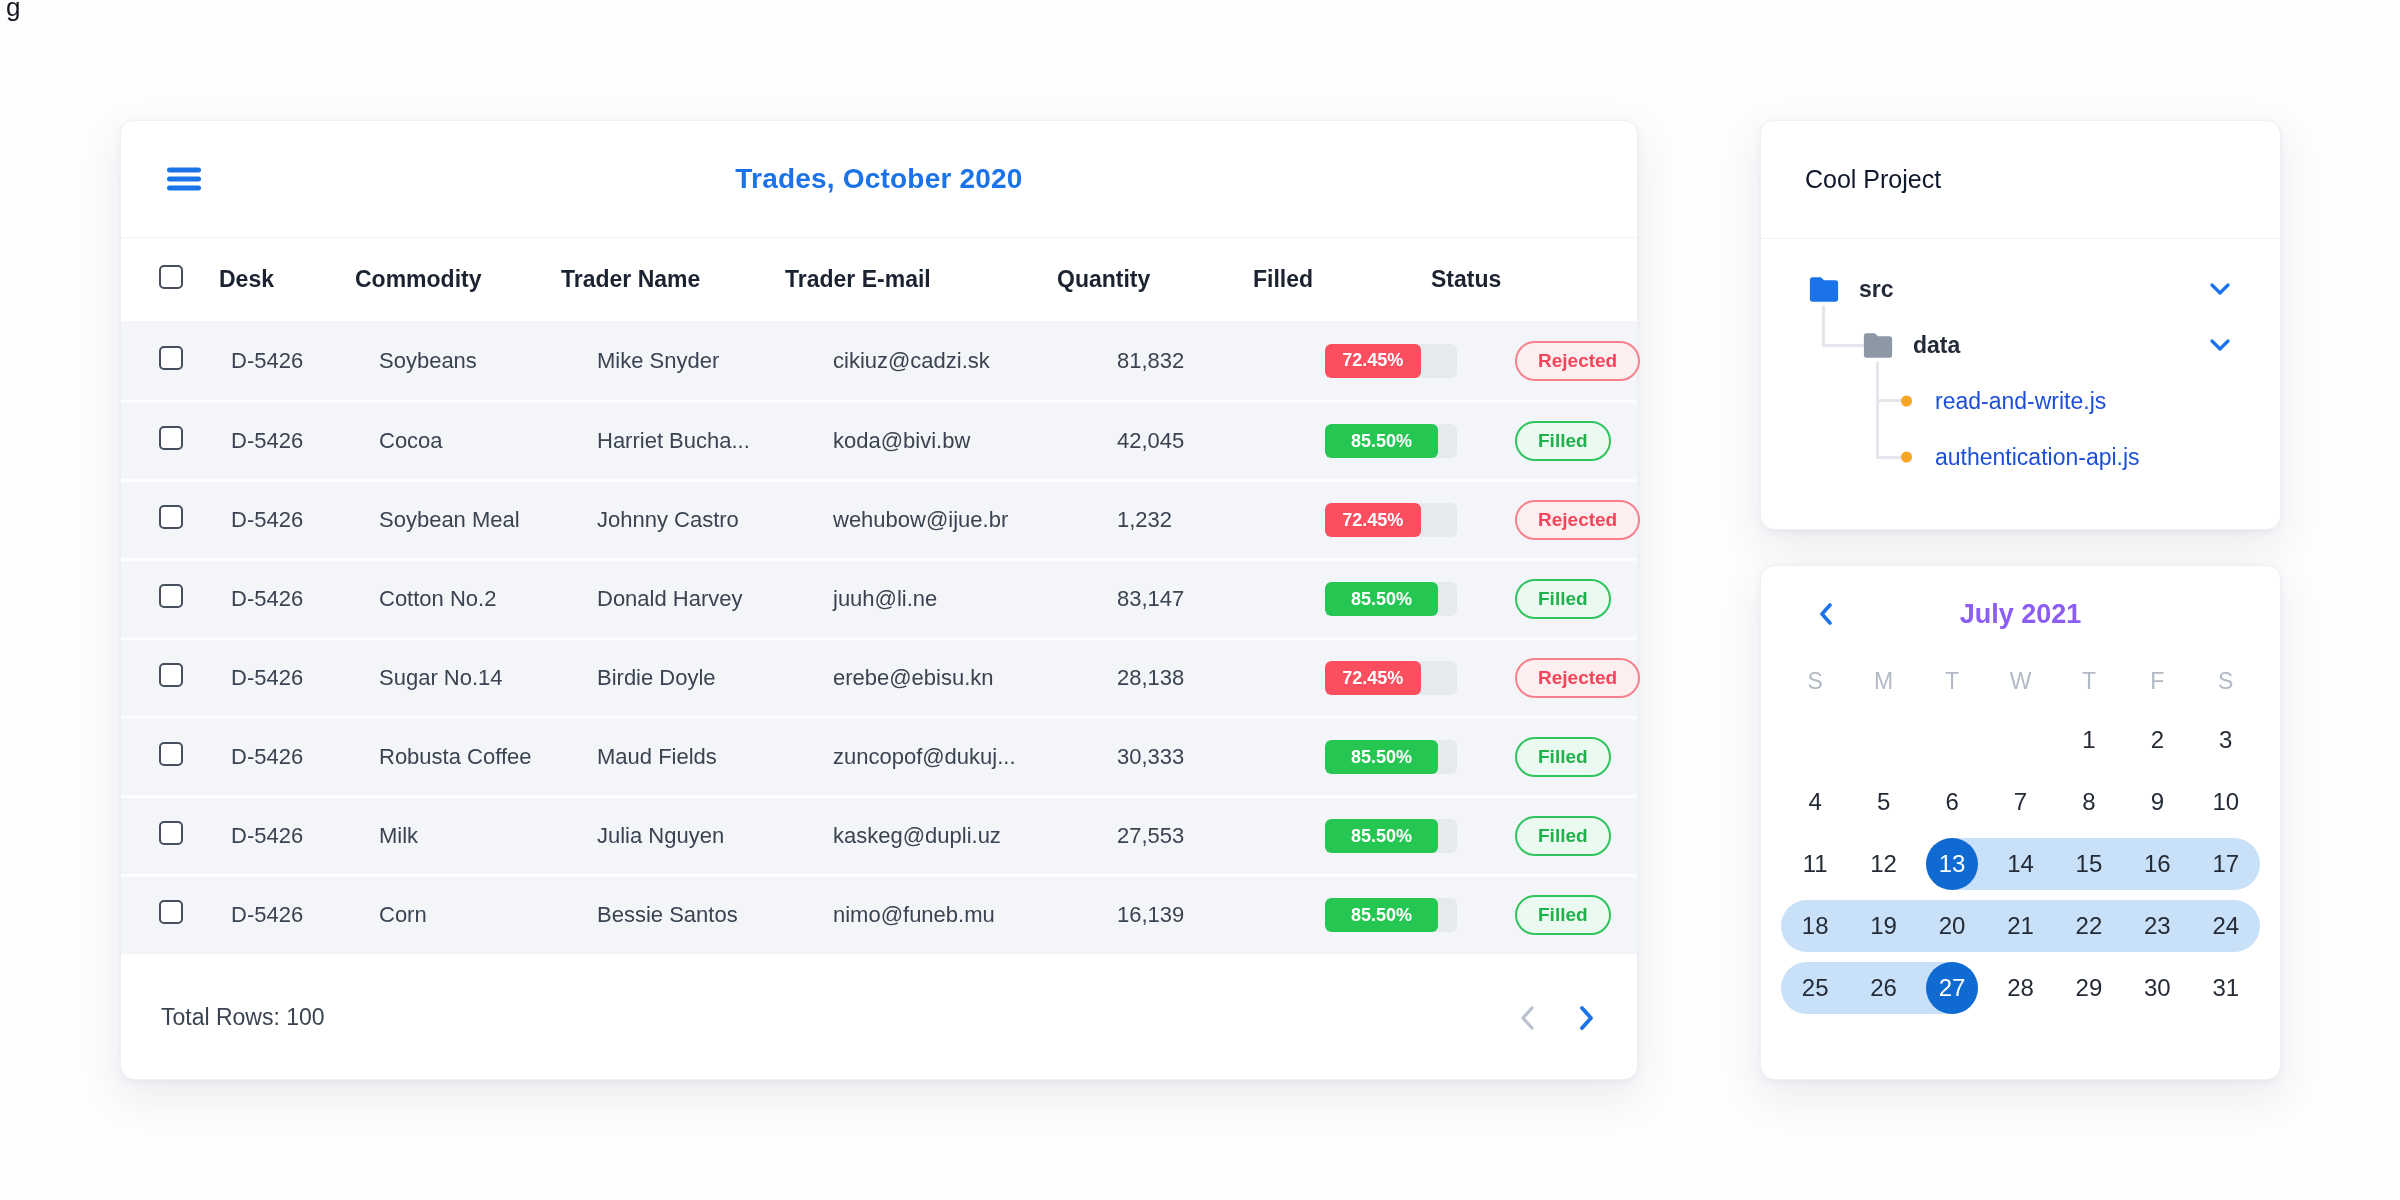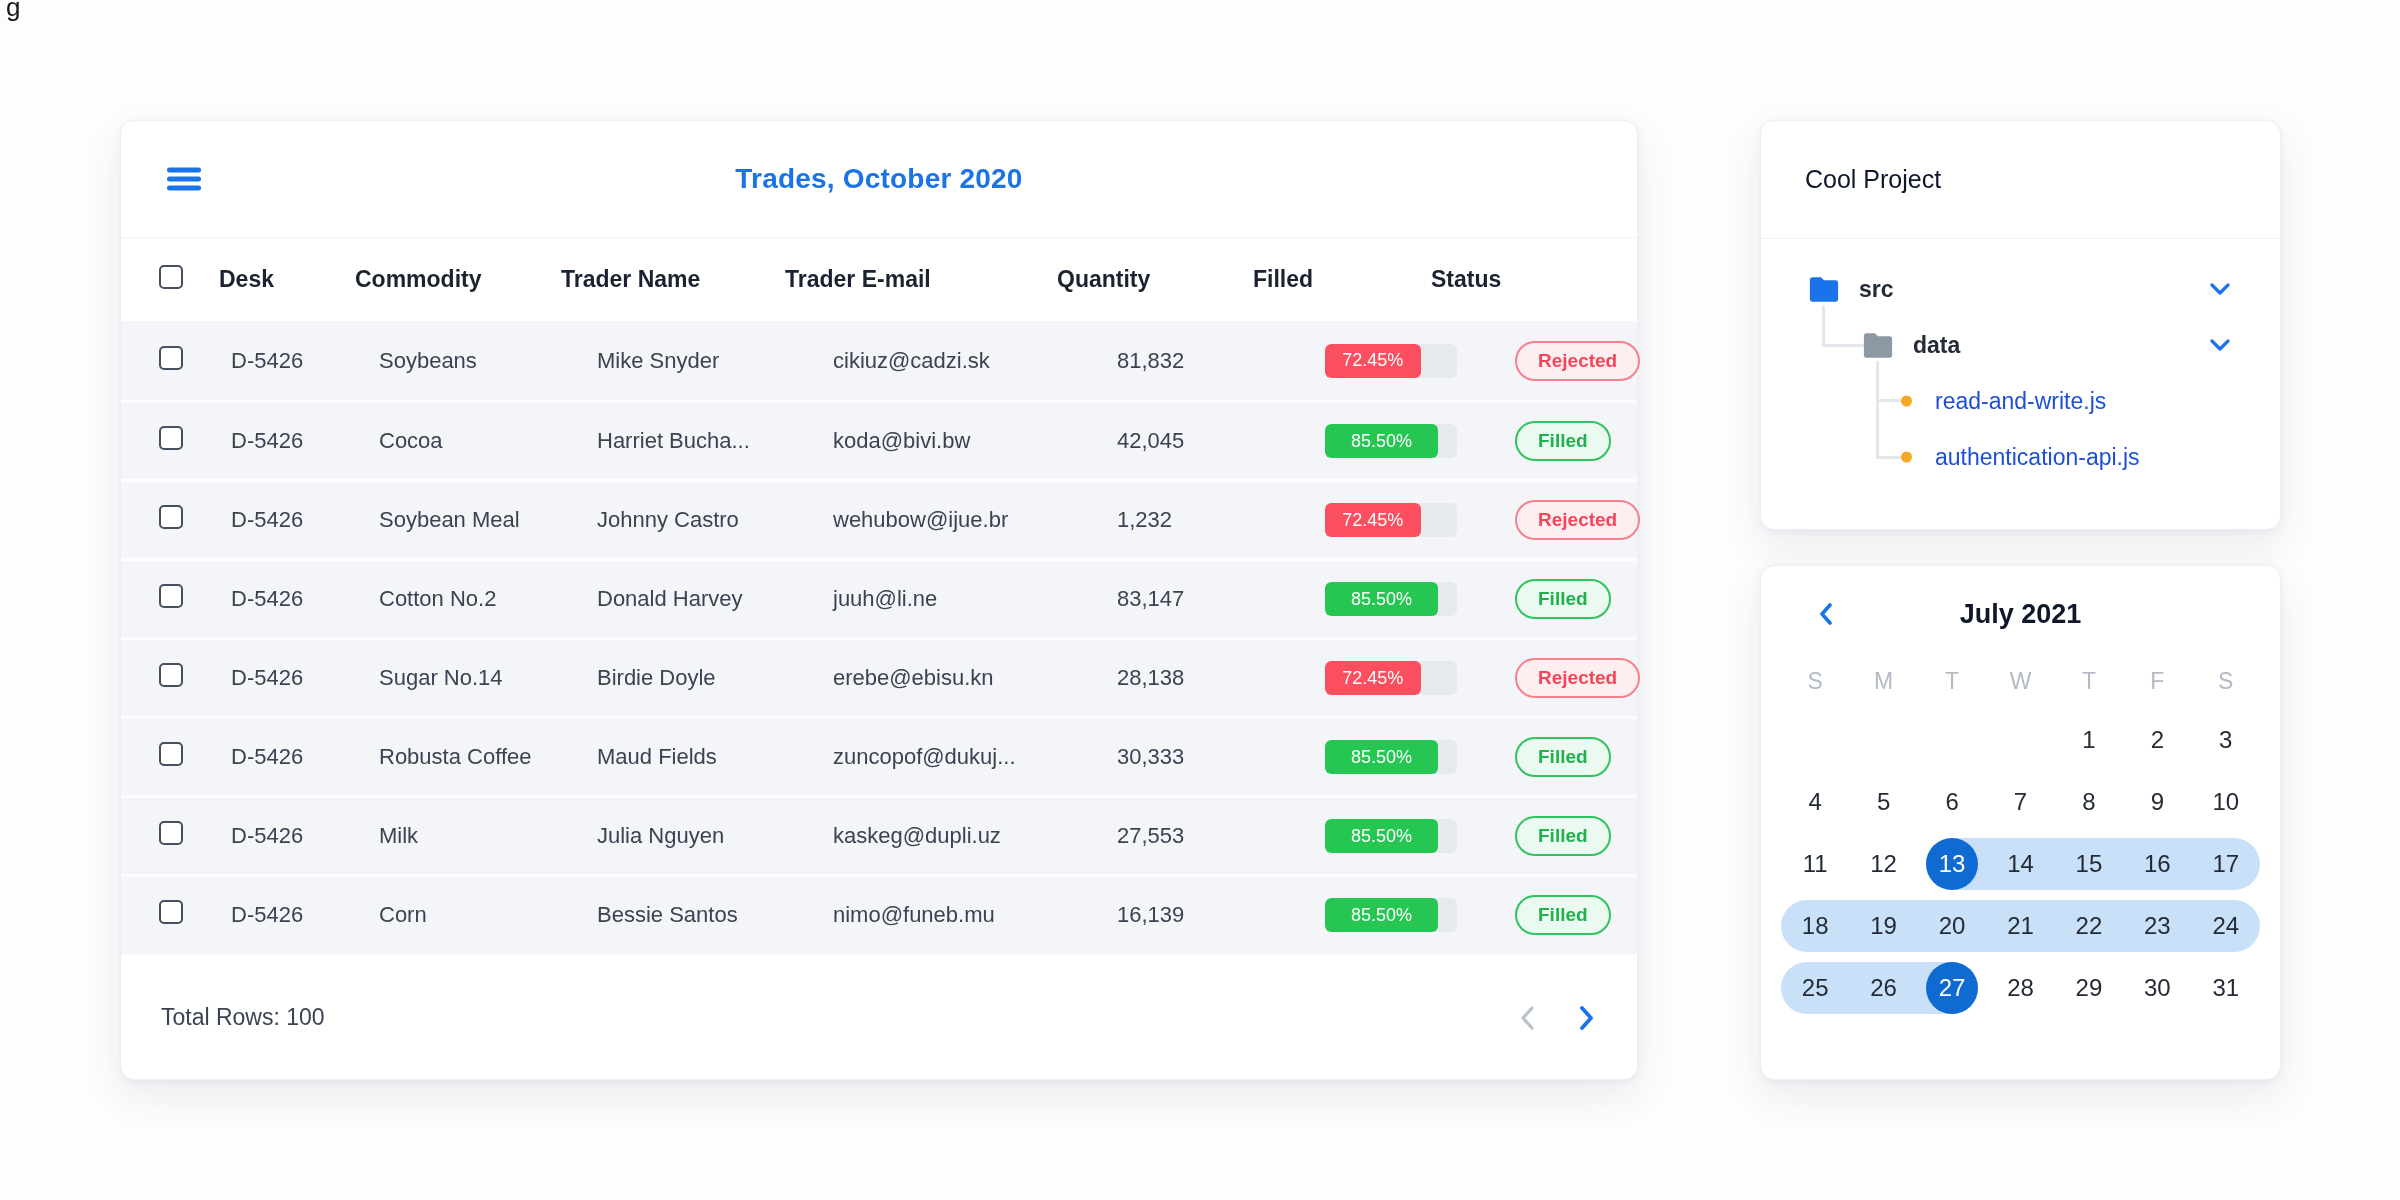--- a/index.html
+++ b/index.html
@@ -19,21 +19,21 @@
 
   .thead, .trow { display:grid; grid-template-columns:60px 136px 206px 224px 272px 196px 178px 1fr; align-items:center; padding:0 38px; }
   .thead { height:83px; background:#fff; font-size:23px; font-weight:700; color:#1b2331; }
   .trow { height:79px; background:#f3f5f8; border-top:3px solid #fcfdfe; font-size:22px; color:#3a4351;gap:12px; }
   .trow:first-of-type { border-top:none; }
 
   .cb { display:inline-block; width:24px; height:24px; border:2.5px solid #454f5e; border-radius:5px; background:#fff; cursor:pointer; }
 
   .bar { width:132px; height:34px; background:#e6e9ed; border-radius:6px; overflow:hidden; }
   .fill { height:100%; border-radius:6px; display:flex; align-items:center; justify-content:center; }
-  .fill .pct { color:#fff; font-size:18px; font-weight:400; white-space:nowrap; }
+  .fill .pct { color:#fff; font-size:18px; font-weight:700; white-space:nowrap; }
   .fill.rejected { background:#fb4e5e; }
   .fill.filled   { background:#26c653; }
 
   .pill { display:inline-block; padding:7px 21px; border-radius:999px; font-size:19px; font-weight:700; }
   .pill.rejected { color:#f4455a; border:2.5px solid #f8808d; background:#fdeef0; }
   .pill.filled   { color:#21b14c; border:2.5px solid #2fc45e; background:#ebfaf0; }
 
   .tfoot { height:128px; border-top:1px solid #eef1f5; display:flex; align-items:center; justify-content:space-between; padding:0 42px 0 40px; }
   .total { font-size:23px; color:#3a4351; }
   .pager { display:flex; align-items:center; gap:44px; }
@@ -48,21 +48,21 @@
   .tree-label { font-size:23px; color:#242b38; }
   .tree-label.bold { font-weight:700; }
   .tree-label.file { font-weight:400; color:#1d4ed8; }
   .tline { position:absolute; background:#e3e7ec; border-radius:2px; }
   .dot { width:11px; height:11px; border-radius:50%; background:#f5a623; position:absolute; }
   .chev-down { position:absolute; right:2px; }
 
   
   .calendar { left:1760px; top:565px; width:521px; height:515px; padding:0 20px; }
   .cal-header { height:96px; display:flex; align-items:center; justify-content:center; position:relative; }
-  .cal-title { font-size:27px; font-weight:700; color:#0f172a; }
+  .cal-title { font-size:27px; font-weight:700; color:#8b5cf6; }
   .cal-prev { position:absolute; left:38px; top:50%; transform:translateY(-50%); cursor:pointer; }
   .weekdays, .week { display:grid; grid-template-columns:repeat(7,1fr); }
   .weekdays { margin-top:6px; }
   .weekdays div { text-align:center; font-size:23px; color:#b3bac6; }
   .week { position:relative; height:62px; margin-top:0; }
   .day { position:relative; z-index:2; align-self:center; justify-self:center; width:52px; height:52px; display:flex; align-items:center; justify-content:center; font-size:24px; color:#252b36; border-radius:50%; cursor:pointer; }
   .day:empty { cursor:default; }
   .day.picked { background:#0f6ad2; color:#fff; font-weight:400; }
   .band { position:absolute; top:50%; transform:translateY(-50%); height:52px; background:#c8e0f8; border-radius:999px; z-index:1; }
   .band.open-right { left:calc(100% * 2.5 / 7 - 26px); right:0; }

